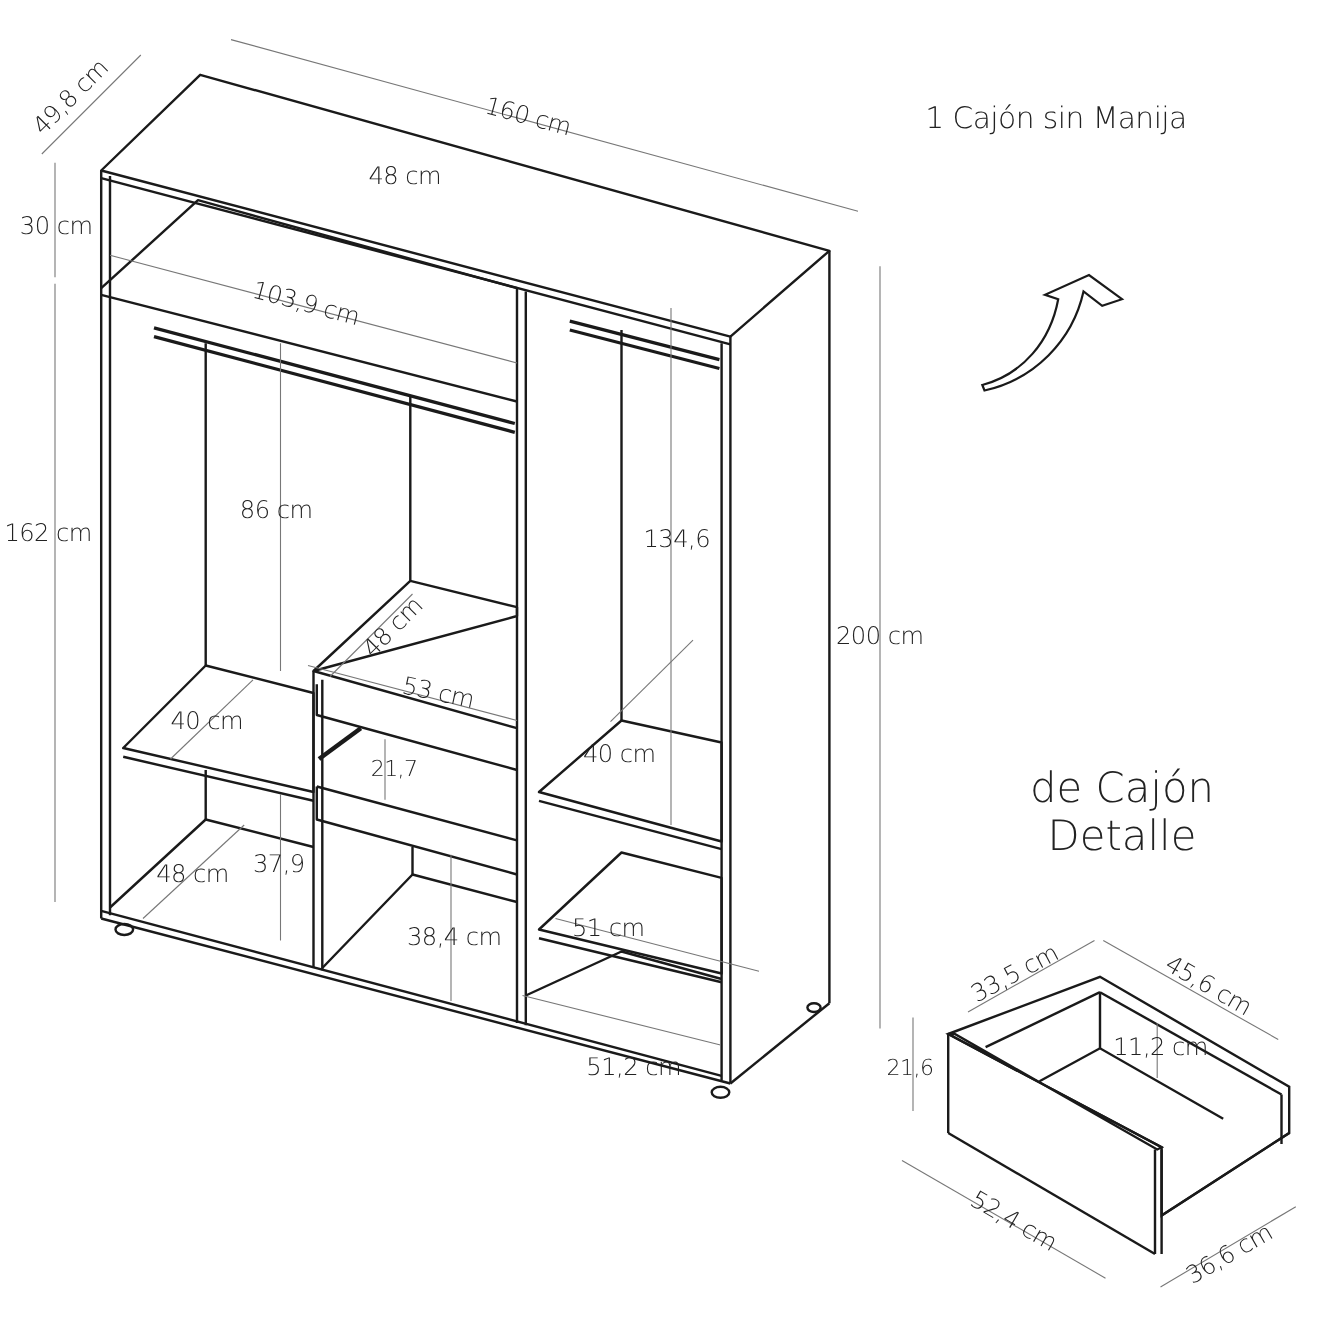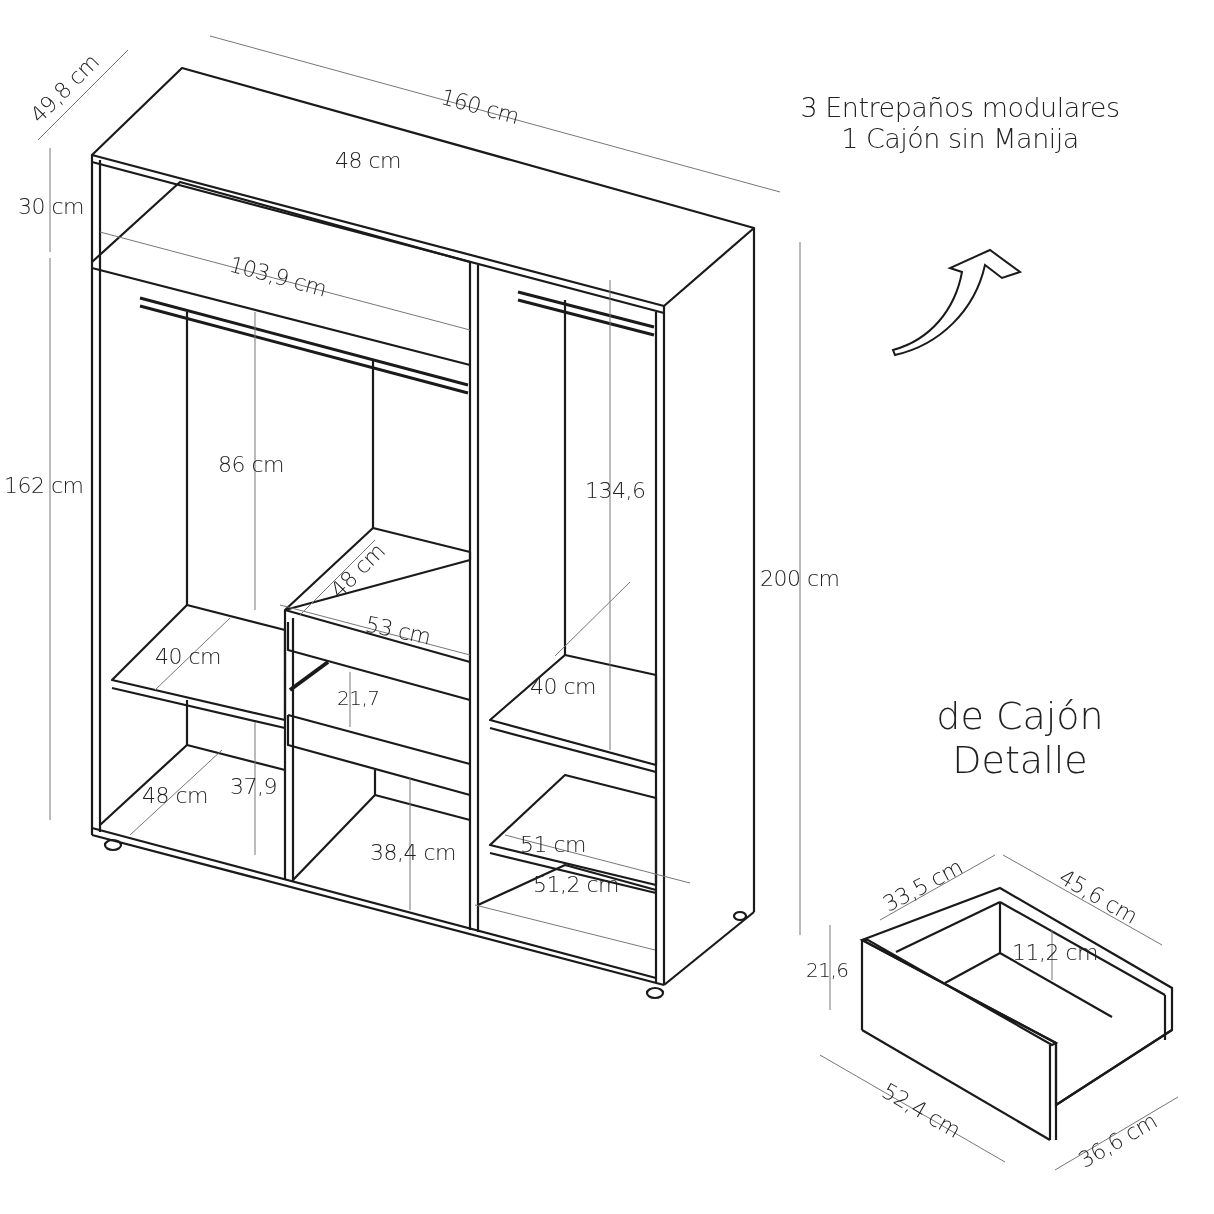--- a/index.html
+++ b/index.html
@@ -122,21 +122,20 @@
     <line x1="880" y1="920" x2="995" y2="855"></line>
     <line x1="1003" y1="855" x2="1162" y2="945"></line>
     <line x1="830" y1="925" x2="830" y2="1010"></line>
     <line x1="820" y1="1055" x2="1005" y2="1162"></line>
     <line x1="1055" y1="1170" x2="1178" y2="1097"></line>
     <line x1="1052" y1="930" x2="1052" y2="980"></line>
   </g>
 </svg>
 
 <div class="lbl note" style="left:780px;top:92px;width:360px;">
-  <div>3 Entrepaños modulares</div>
   <div>1 Cajón sin Manija</div>
 </div>
 
 <div class="lbl title" style="left:920px;top:695px;width:200px;">
   <div>de Cajón</div>
   <div>Detalle</div>
 </div>
 
 <div class="lbl dim" style="left:22px;top:78px;transform:rotate(-45deg);">49,8 cm</div>
 <div class="lbl dim" style="left:440px;top:96px;transform:rotate(15deg);">160 cm</div>
@@ -149,20 +148,20 @@
 <div class="lbl dim" style="left:585px;top:480px;">134,6</div>
 <div class="lbl dim" style="left:325px;top:560px;transform:rotate(-45deg);">48 cm</div>
 <div class="lbl dim" style="left:365px;top:620px;transform:rotate(12deg);">53 cm</div>
 <div class="lbl dim" style="left:337px;top:688px;font-size:20px;">21,7</div>
 <div class="lbl dim" style="left:155px;top:646px;">40 cm</div>
 <div class="lbl dim" style="left:530px;top:676px;">40 cm</div>
 <div class="lbl dim" style="left:142px;top:785px;">48 cm</div>
 <div class="lbl dim" style="left:230px;top:776px;">37,9</div>
 <div class="lbl dim" style="left:370px;top:842px;">38,4 cm</div>
 <div class="lbl dim" style="left:520px;top:834px;">51 cm</div>
-<div class="lbl dim" style="left:533px;top:874px;">51,2 cm</div>
+<div class="lbl dim" style="left:533px;top:960px;">51,2 cm</div>
 
 <div class="lbl dim" style="left:880px;top:875px;transform:rotate(-28deg);">33,5 cm</div>
 <div class="lbl dim" style="left:1055px;top:886px;transform:rotate(30deg);">45,6 cm</div>
 <div class="lbl dim" style="left:1012px;top:942px;">11,2 cm</div>
 <div class="lbl dim" style="left:806px;top:960px;font-size:20px;">21,6</div>
 <div class="lbl dim" style="left:878px;top:1100px;transform:rotate(30deg);">52,4 cm</div>
 <div class="lbl dim" style="left:1075px;top:1130px;transform:rotate(-30deg);">36,6 cm</div>
 
 </body></html>

